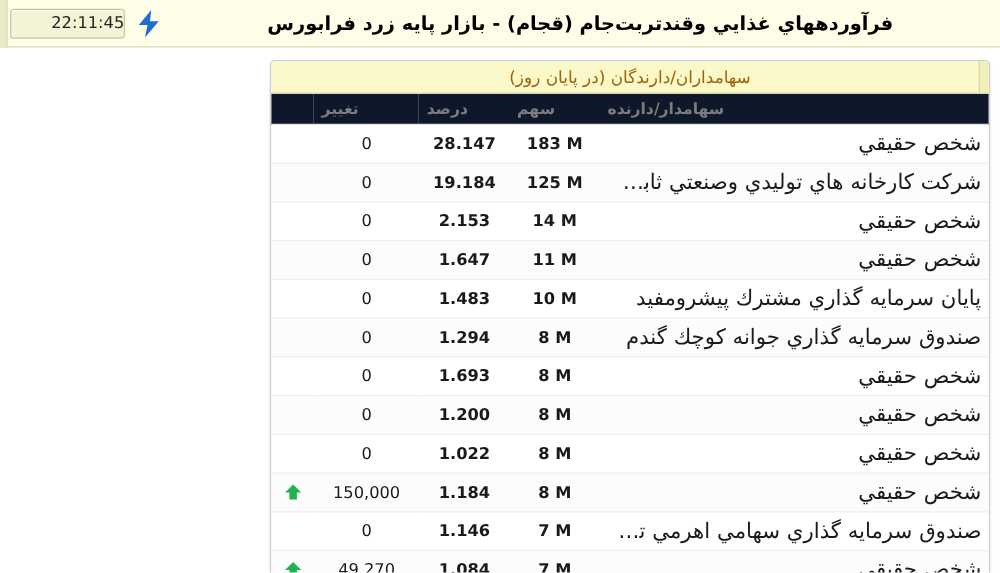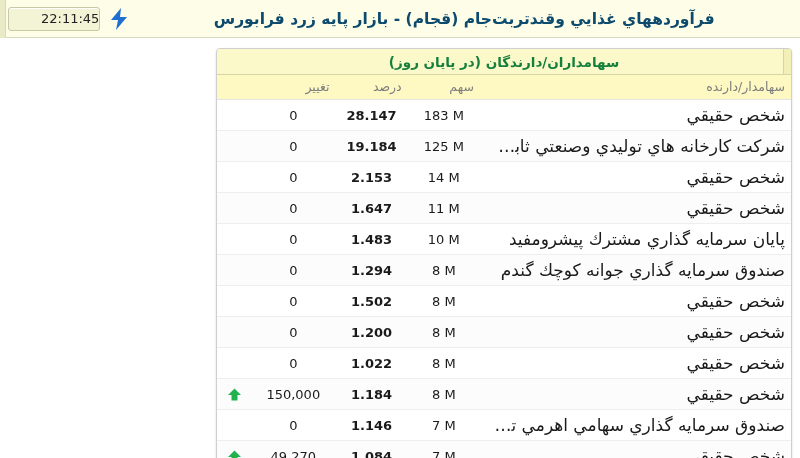--- a/index.html
+++ b/index.html
@@ -22,21 +22,21 @@
     border-bottom: 1px solid #d9d9c0;
     display: flex;
     align-items: center;
     direction: rtl;
   }
   .header-title {
     flex: 1;
     text-align: center;
     font-size: 15.5px;
     font-weight: bold;
-    color: #0c4a6e;
+    color: #000000;
     padding-right: 10px;
     padding-left: 4px;
     white-space: nowrap;
     letter-spacing: -0.2px;
   }
   .bolt-icon {
     width: 26px;
     height: 26px;
     margin-left: 2px;
     margin-right: 2px;
@@ -90,22 +90,22 @@
     height: 26px;
     background: #fbf8c9;
     border-bottom: 1px solid #d8d5a4;
     display: flex;
     align-items: center;
     justify-content: center;
     position: relative;
   }
   .panel-header-title {
     font-size: 13.5px;
-    font-weight: bold;
-    color: #15803d;
+    font-weight: normal;
+    color: #a16207;
   }
   .panel-header-left-tab {
     position: absolute;
     right: 0;
     top: 0;
     width: 8px;
     height: 25px;
     background: #f2efb8;
     border-left: 1px solid #d8d5a4;
   }
@@ -113,31 +113,31 @@
   
   table.holders {
     width: 100%;
     border-collapse: collapse;
     direction: rtl;
     font-size: 13px;
     color: #1a1a1a;
     table-layout: fixed;
   }
   table.holders thead th {
-    font-weight: normal;
+    font-weight: bold;
     color: #7d7d7d;
     font-size: 12.5px;
     padding: 4px 6px 5px 6px;
     border-bottom: 1px solid #e3e3e3;
-    background: #fef9c3;
-    text-align: right;
+    background: #0f172a;
+    text-align: left;
     white-space: nowrap;
   }
   th.col-name, td.col-name { width: 310px; text-align: right; padding-right: 10px; }
-  th.col-share, td.col-share { width: 72px; text-align: center; }
+  th.col-share, td.col-share { width: 72px; text-align: center; font-weight: bold; }
   th.col-pct, td.col-pct { width: 72px; text-align: center; font-weight: bold; }
   th.col-change, td.col-change { width: 84px; text-align: center; }
   th.col-arrow, td.col-arrow { width: 34px; text-align: center; }
 
   table.holders tbody td {
     padding: 5px 6px;
     border-bottom: 1px solid #eeeeee;
     white-space: nowrap;
     overflow: hidden;
     text-overflow: ellipsis;
@@ -229,21 +229,21 @@
         <tr>
           <td class="col-name">صندوق سرمايه گذاري جوانه كوچك گندم</td>
           <td class="col-share">8 M</td>
           <td class="col-pct">1.294</td>
           <td class="col-change">0</td>
           <td class="col-arrow"></td>
         </tr>
         <tr>
           <td class="col-name">شخص حقيقي</td>
           <td class="col-share">8 M</td>
-          <td class="col-pct">1.502</td>
+          <td class="col-pct">1.693</td>
           <td class="col-change">0</td>
           <td class="col-arrow"></td>
         </tr>
         <tr>
           <td class="col-name">شخص حقيقي</td>
           <td class="col-share">8 M</td>
           <td class="col-pct">1.200</td>
           <td class="col-change">0</td>
           <td class="col-arrow"></td>
         </tr>

